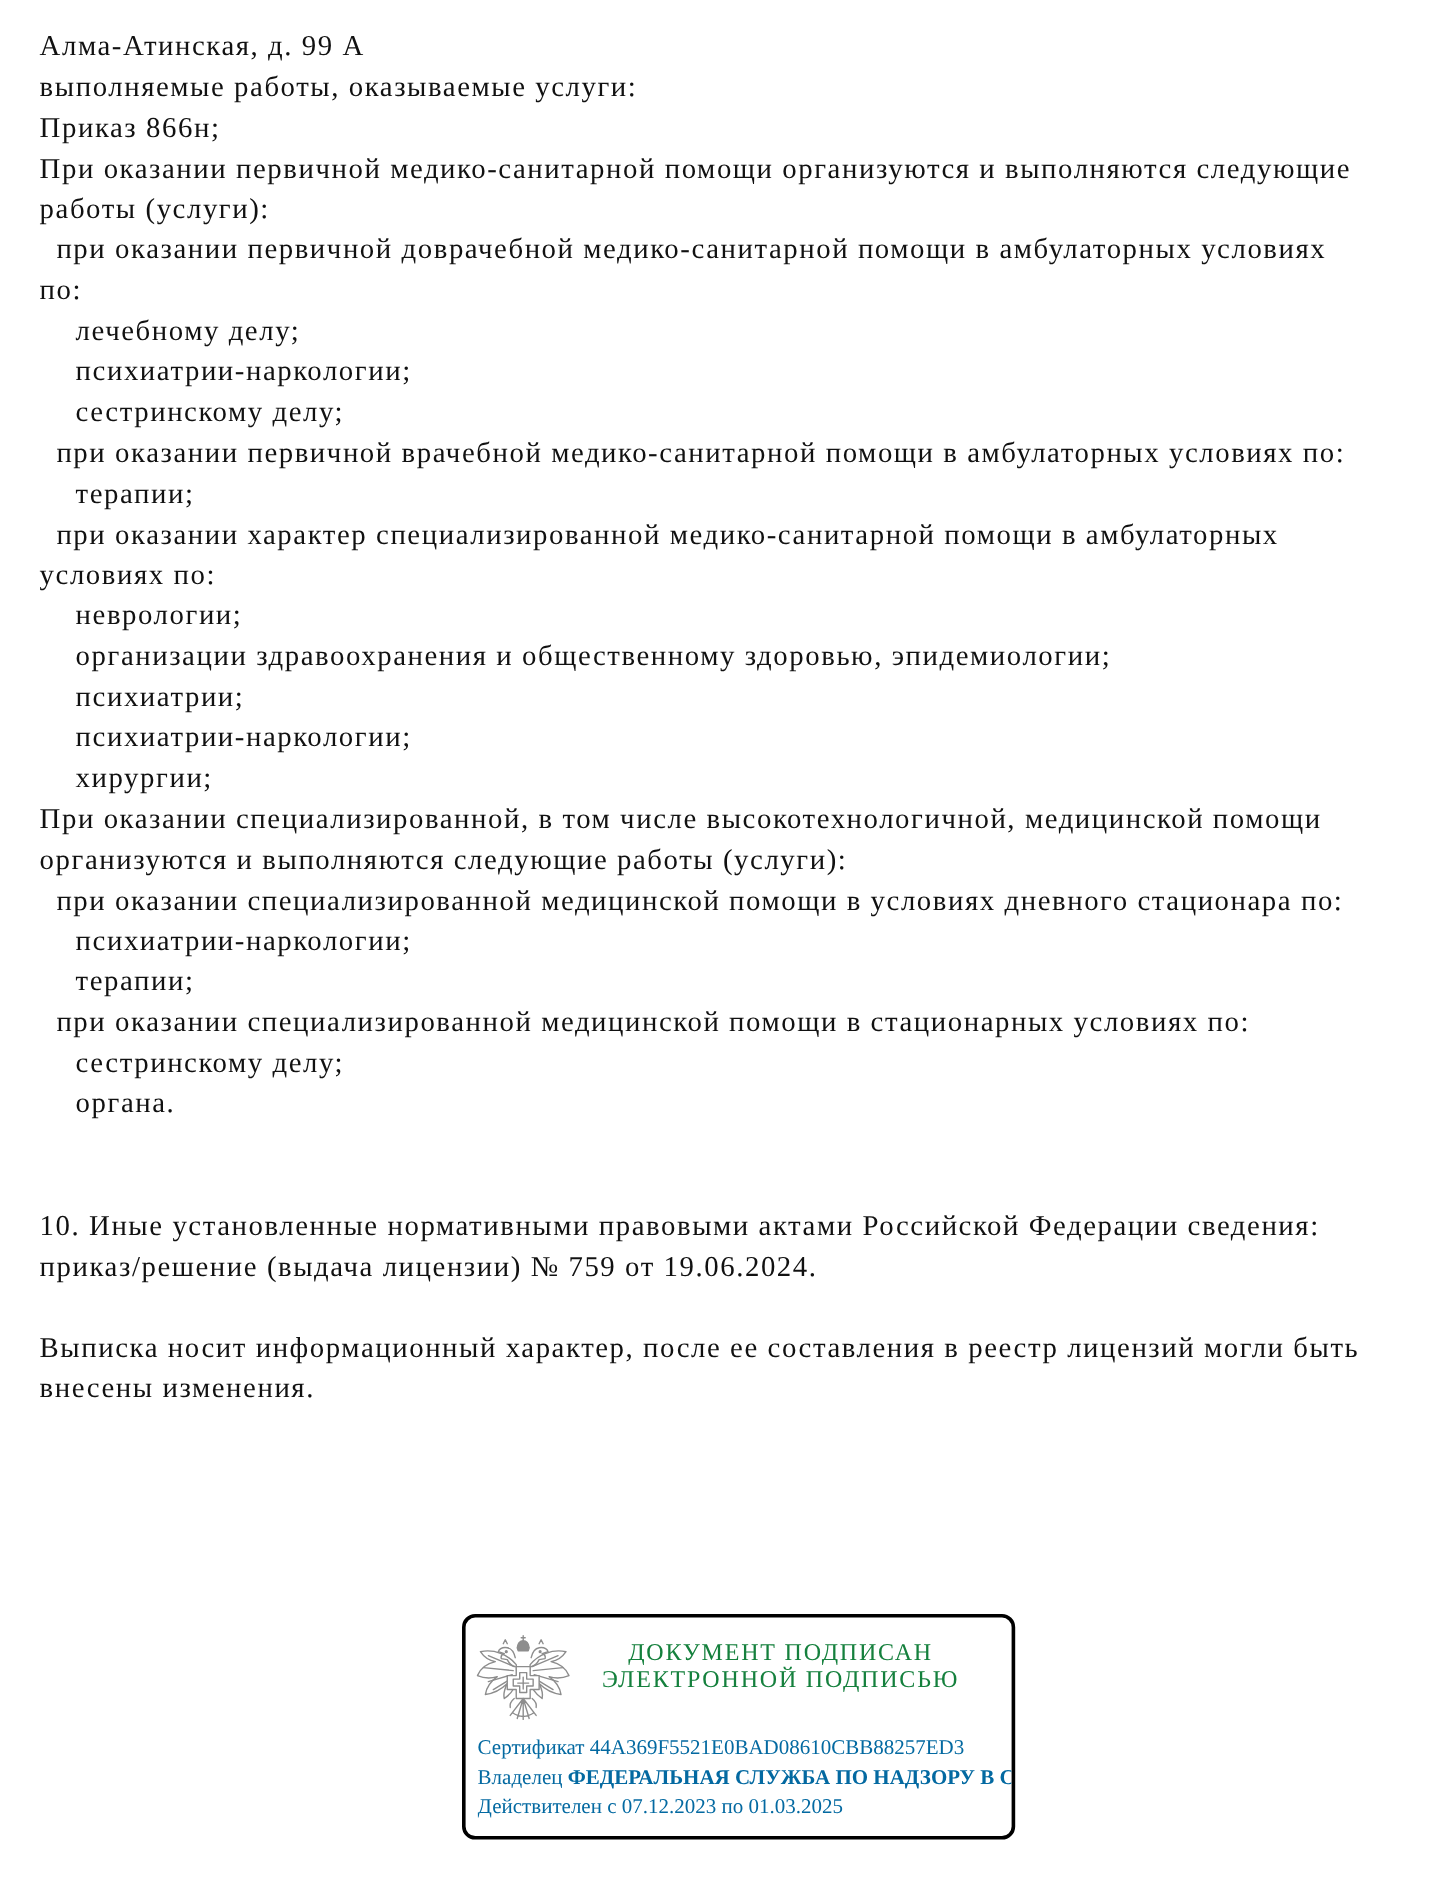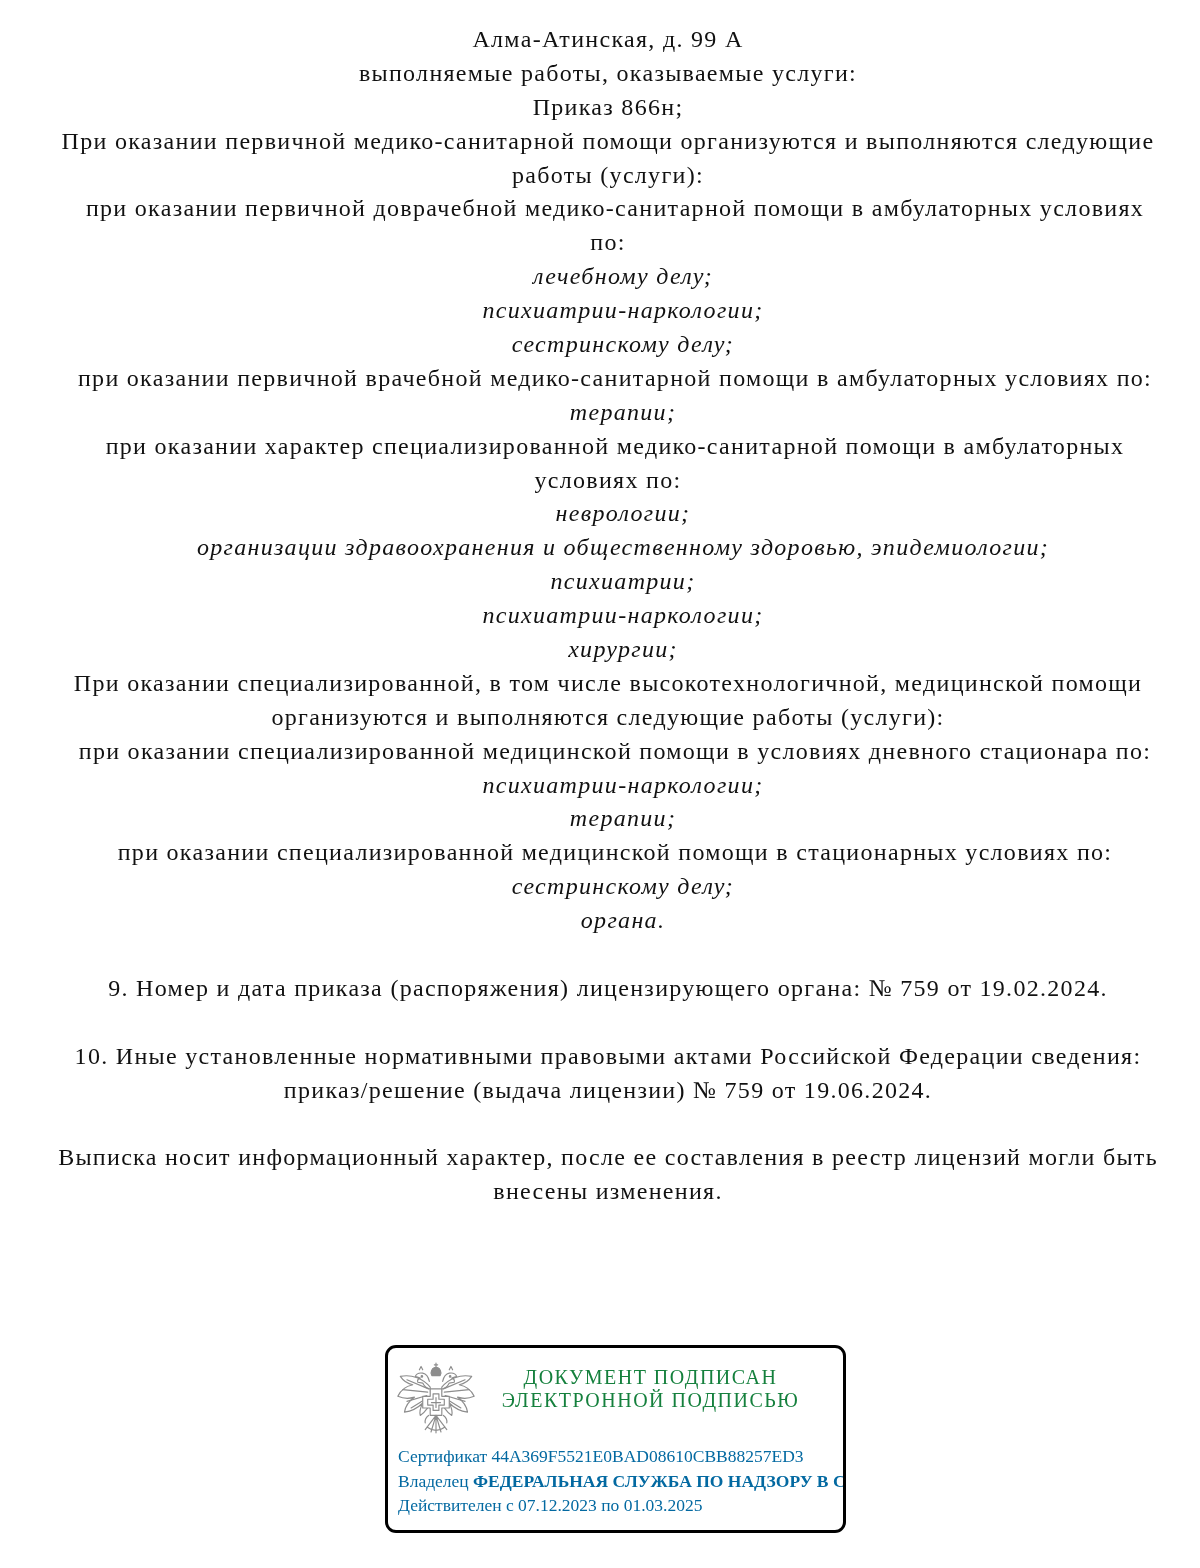--- a/index.html
+++ b/index.html
@@ -21,25 +21,24 @@
     left: 33px;
     top: 23px;
     width: 1150px;
     font-size: 24px;
     line-height: 33.9px;
     letter-spacing: 1.3px;
   }
   .line {
     height: 33.9px;
     white-space: nowrap;
-    text-align: center;
   }
   .indent-0 { padding-left: 0; }
   .indent-1 { padding-left: 14px; }
-  .indent-2 { padding-left: 30px; font-style: italic; }
+  .indent-2 { padding-left: 30px; }
 
   
   .stamp {
     position: absolute;
     left: 385px;
     top: 1345px;
     width: 461px;
     height: 188px;
     box-sizing: border-box;
     border: 3px solid #000000;
@@ -106,21 +105,20 @@
       <div class="line indent-2">хирургии;</div>
       <div class="line indent-0">При оказании специализированной, в том числе высокотехнологичной, медицинской помощи</div>
       <div class="line indent-0">организуются и выполняются следующие работы (услуги):</div>
       <div class="line indent-1">при оказании специализированной медицинской помощи в условиях дневного стационара по:</div>
       <div class="line indent-2">психиатрии-наркологии;</div>
       <div class="line indent-2">терапии;</div>
       <div class="line indent-1">при оказании специализированной медицинской помощи в стационарных условиях по:</div>
       <div class="line indent-2">сестринскому делу;</div>
       <div class="line indent-2">органа.</div>
       <div class="line indent-0">&nbsp;</div>
-      <div class="line indent-0">9. Номер и дата приказа (распоряжения) лицензирующего органа: № 759 от 19.02.2024.</div>
       <div class="line indent-0">&nbsp;</div>
       <div class="line indent-0">10. Иные установленные нормативными правовыми актами Российской Федерации сведения:</div>
       <div class="line indent-0">приказ/решение (выдача лицензии) № 759 от 19.06.2024.</div>
       <div class="line indent-0">&nbsp;</div>
       <div class="line indent-0">Выписка носит информационный характер, после ее составления в реестр лицензий могли быть</div>
       <div class="line indent-0">внесены изменения.</div>
     </div>
 </div>
 
 <div class="stamp">

